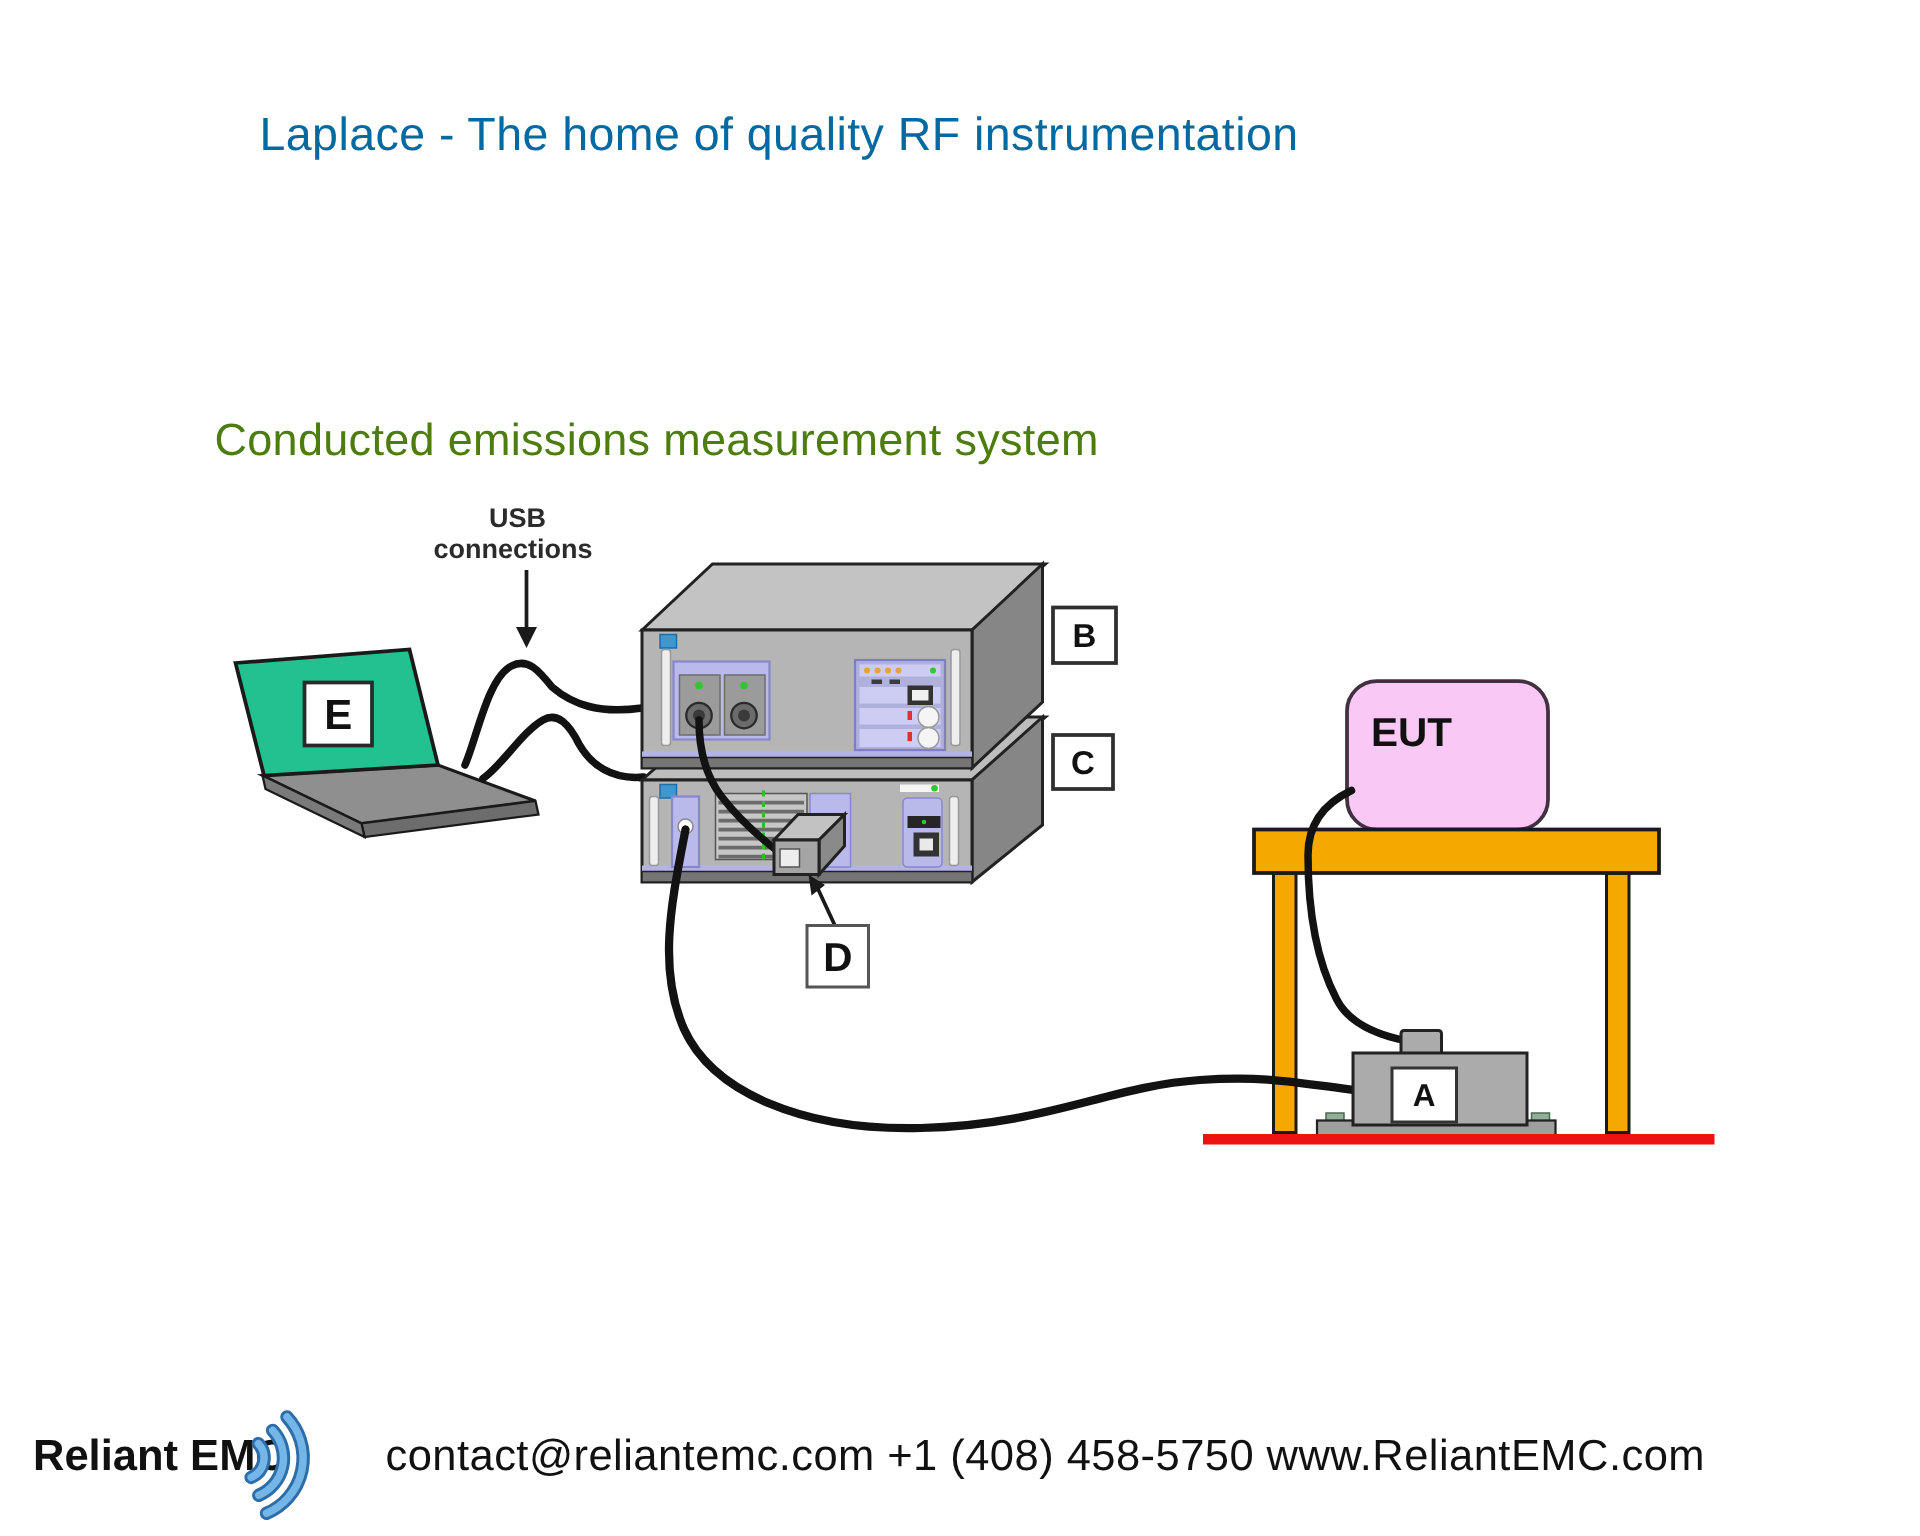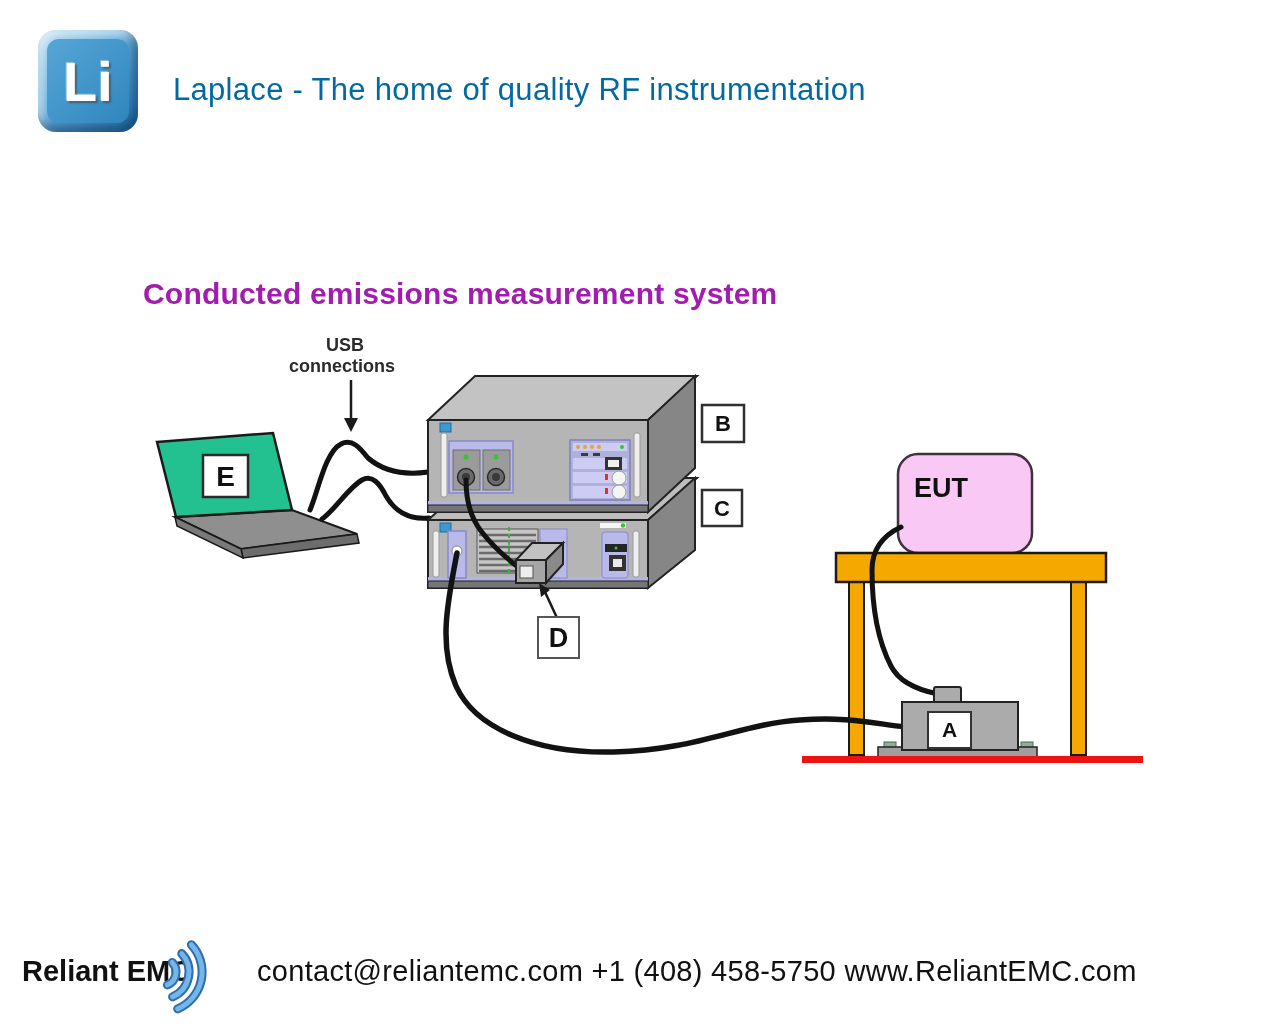--- a/index.html
+++ b/index.html
@@ -11,38 +11,33 @@
         box-shadow:inset -5px -7px 10px rgba(0,40,80,.45), inset 5px 6px 9px rgba(255,255,255,.55);}
   .logo-face{position:absolute;inset:9px;border-radius:12px;
         background:linear-gradient(135deg,#57a6d7,#2f86bd);
         display:flex;align-items:center;justify-content:center;}
   .logo-face span{font-weight:bold;font-size:56px;color:#ffffff;
         text-shadow:2px 2px 2px rgba(70,70,70,.65), -1px -1px 1px rgba(255,255,255,.4);}
   .page-title{position:absolute;left:173px;top:72px;margin:0;
         font-size:31px;font-weight:normal;color:#0369a1;letter-spacing:.3px;white-space:nowrap;}
   
   .diagram-heading{position:absolute;left:143px;top:277px;margin:0;
-        font-size:30px;font-weight:bold;color:#a21caf;letter-spacing:.2px;white-space:nowrap;}
+        font-size:30px;font-weight:normal;color:#4d7c0f;letter-spacing:.2px;white-space:nowrap;}
   .diagram-svg{position:absolute;left:0;top:0;width:1280px;height:1024px;}
   
   .brand{position:absolute;left:22px;top:955px;font-size:29px;font-weight:bold;color:#111;white-space:nowrap;}
   .wave-icon{position:absolute;left:158px;top:925px;}
   .contact{position:absolute;left:257px;top:955px;font-size:29px;color:#111;white-space:nowrap;letter-spacing:.3px;}
   svg text{font-family:"Liberation Sans",sans-serif;}
 </style>
 </head>
 <body>
 
 <div class="page">
 
-  <div class="logo">
-    <div class="logo-face">
-      <span>Li</span>
-    </div>
-  </div>
   <h1 class="page-title">Laplace - The home of quality RF instrumentation</h1>
 
   <h2 class="diagram-heading">Conducted emissions measurement system</h2>
 
   <svg class="diagram-svg" viewBox="0 0 1280 1024">
 
     <text x="345" y="351" text-anchor="middle" font-size="18" font-weight="600" fill="#2b2b2b">USB</text>
     <text x="342" y="372" text-anchor="middle" font-size="18" font-weight="600" fill="#2b2b2b">connections</text>
     <g>
       <line x1="351" y1="380" x2="351" y2="420" stroke="#1a1a1a" stroke-width="2.5"></line>

